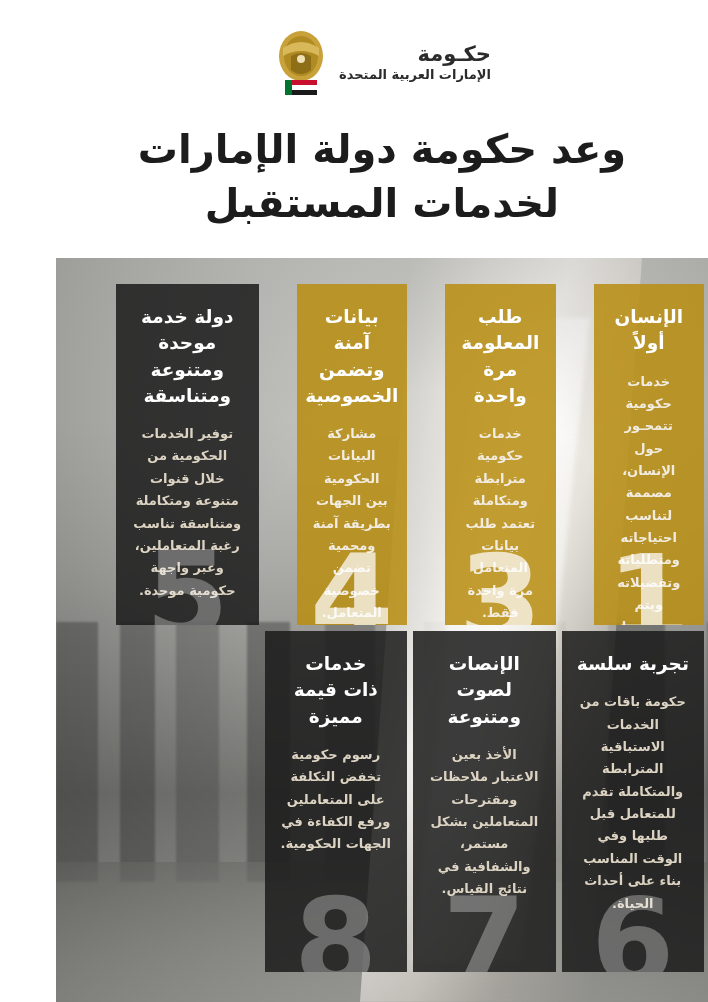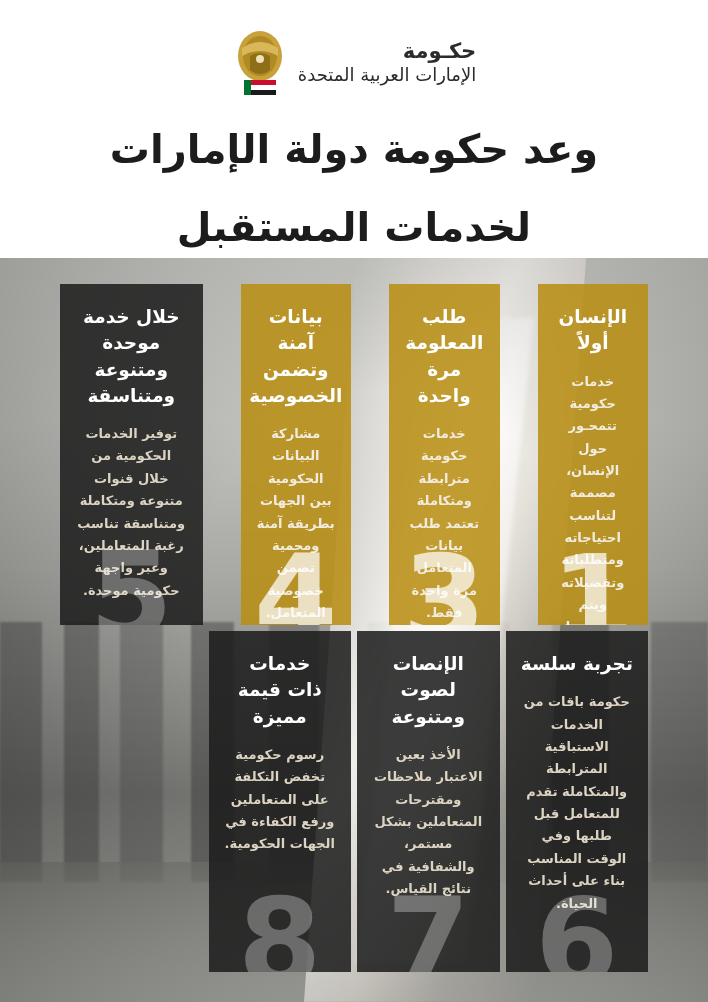--- a/index.html
+++ b/index.html
@@ -4,21 +4,21 @@
 <style>
   * { box-sizing: border-box; margin: 0; padding: 0; }
   html, body {
     width: 708px; height: 1002px;
     font-family: "DejaVu Sans", "Liberation Sans", sans-serif;
     background: #ffffff;
     overflow: hidden;
   }
   .page {
     position: relative;
-    width: 708px; height: 1002px;
+    width: 652px; height: 1002px;
     background: #22c55e;
   }
 
   
   .header {
     position: relative;
     height: 258px;
     background: #ffffff;
   }
   .logo-row {
@@ -37,37 +37,36 @@
     text-align: right;
     line-height: 1.25;
   }
   .logo-text .l1 {
     font-size: 21px;
     font-weight: bold;
     color: #2b2b2b;
     letter-spacing: 1px;
   }
   .logo-text .l2 {
-    font-size: 18px;
-    font-weight: normal;
+    font-size: 13px;
+    font-weight: bold;
     color: #2b2b2b;
   }
   .title-block {
     text-align: center;
     margin-top: 24px;
     padding: 0 40px;
   }
   .title-block .t1,
   .title-block .t2 {
     font-size: 40px;
     font-weight: bold;
     color: #1c1c1c;
     line-height: 1.35;
     letter-spacing: 1px;
-    margin-top: 24px;
   }
 
   
   .photo {
     position: absolute;
     top: 258px; left: 0;
     width: 708px; height: 744px;
     overflow: hidden;
     background: #8c8c8c;
   }
@@ -250,21 +249,21 @@
           <div>بيانات آمنة</div>
           <div>وتضمن</div>
           <div>الخصوصية</div>
         </div>
         <div class="card-body">مشاركة البيانات الحكومية بين الجهات بطريقة آمنة ومحمية تضمن خصوصية المتعامل.</div>
         <div class="card-num">4</div>
       </div>
 
       <div class="card dark">
         <div class="card-title">
-          <div>خلال خدمة</div>
+          <div>دولة خدمة</div>
           <div>موحدة</div>
           <div>ومتنوعة</div>
           <div>ومتناسقة</div>
         </div>
         <div class="card-body">توفير الخدمات الحكومية من خلال قنوات متنوعة ومتكاملة ومتناسقة تناسب رغبة المتعاملين، وعبر واجهة حكومية موحدة.</div>
         <div class="card-num">5</div>
       </div>
 
       <div class="card dark">
         <div class="card-title">

